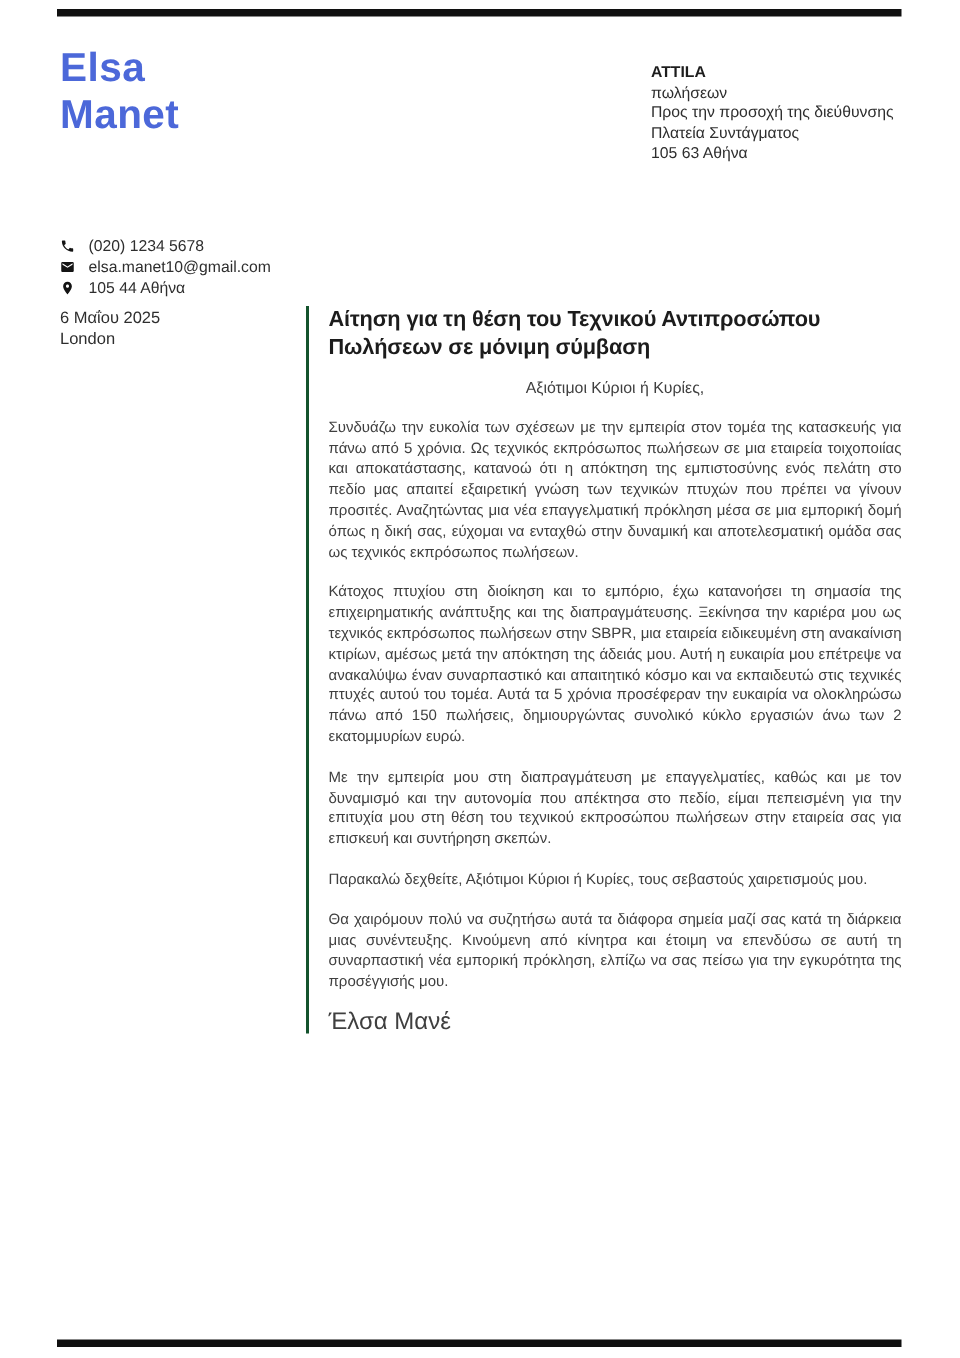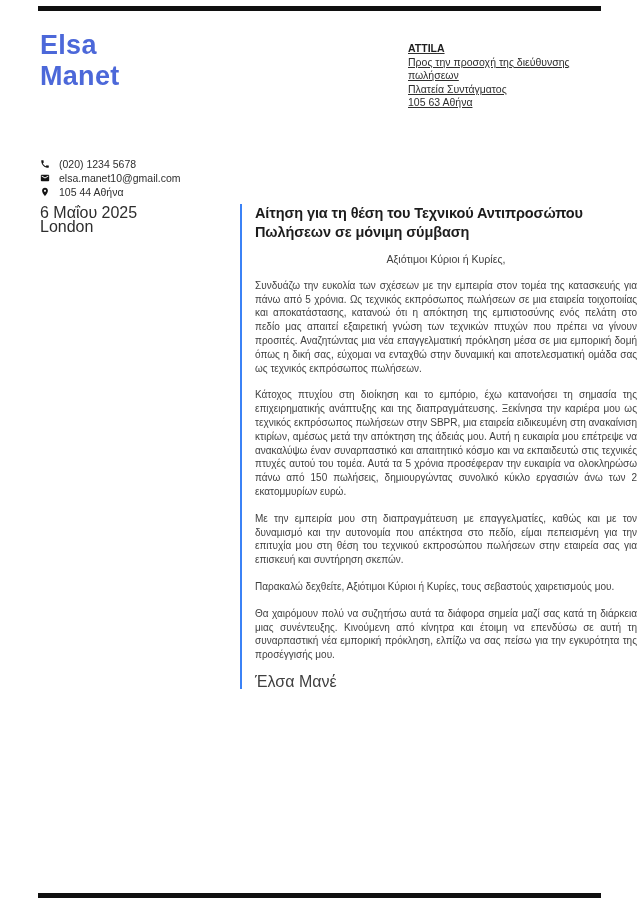--- a/index.html
+++ b/index.html
@@ -15,36 +15,36 @@
   .bar-top{top:6px;}
   .bar-bottom{top:893px;}
 
   .sender-name{
     position:absolute;left:40px;top:30px;
     font-size:27px;line-height:31px;font-weight:bold;
     color:#4c68d9;letter-spacing:.3px;
   }
 
   .recipient{
-    position:absolute;left:408px;top:42px;
-    font-size:10.5px;line-height:13.2px;color:#2e2e2e;width:180px;text-decoration:underline;
+    position:absolute;left:434px;top:42px;
+    font-size:10.5px;line-height:13.2px;color:#2e2e2e;width:180px;
   }
   .recipient .company{font-weight:bold;color:#1d1d1d;margin-bottom:1px;}
 
   .contact{position:absolute;left:40px;top:133px;font-size:10.5px;line-height:14px;margin-top:24px;}
   .contact-row{display:flex;align-items:center;height:14px;}
   .contact-row .ic{width:10px;height:10px;margin-right:9px;flex:0 0 auto;display:block;}
   .contact-row .ic svg{display:block;width:10px;height:10px;fill:#141414;}
 
-  .meta{position:absolute;left:40px;top:206px;font-size:16px;line-height:13.5px;color:#2e2e2e;}
+  .meta{position:absolute;left:40px;top:206px;font-size:11px;line-height:13.5px;color:#2e2e2e;}
 
   .content{
     position:absolute;left:204px;top:204px;width:397px;
-    border-left:2px solid #3b82f6;
-    padding-left:13px;box-sizing:border-box;margin-left:36px;
+    border-left:2px solid #14532d;
+    padding-left:13px;box-sizing:border-box;
   }
   .subject{
     font-size:14.5px;line-height:18.5px;font-weight:bold;
     color:#1c1c1c;letter-spacing:-.1px;margin:0 0 12px 0;
   }
   .salutation{font-size:10.6px;line-height:13.8px;color:#3f3f3f;margin:0 0 12px 0;text-align:center;}
   .content p.body-par{
     font-size:10px;line-height:13.8px;color:#3f3f3f;
     text-align:justify;margin:0 0 13px 0;
   }
@@ -58,22 +58,22 @@
   <div class="bar bar-top"></div>
   <div class="bar bar-bottom"></div>
 
   <div class="sender-name">
     <div>Elsa</div>
     <div>Manet</div>
   </div>
 
   <div class="recipient">
     <div class="company">ATTILA</div>
+    <div>πωλήσεων</div>
     <div>Προς την προσοχή της διεύθυνσης</div>
-    <div>πωλήσεων</div>
     <div>Πλατεία Συντάγματος</div>
     <div>105 63 Αθήνα</div>
   </div>
 
   <div class="contact">
     <div class="contact-row">
       <span class="ic">
         <svg viewBox="0 0 24 24">
             <path d="M6.6 10.8c1.5 2.9 3.8 5.2 6.7 6.7l2.2-2.2c.3-.3.7-.4 1-.2 1.1.4 2.3.6 3.6.6.6 0 1 .4 1 1V20c0 .6-.4 1-1 1C10.6 21 3 13.4 3 4c0-.6.4-1 1-1h3.5c.6 0 1 .4 1 1 0 1.3.2 2.5.6 3.6.1.3 0 .7-.2 1l-2.3 2.2z"></path>
           </svg>

